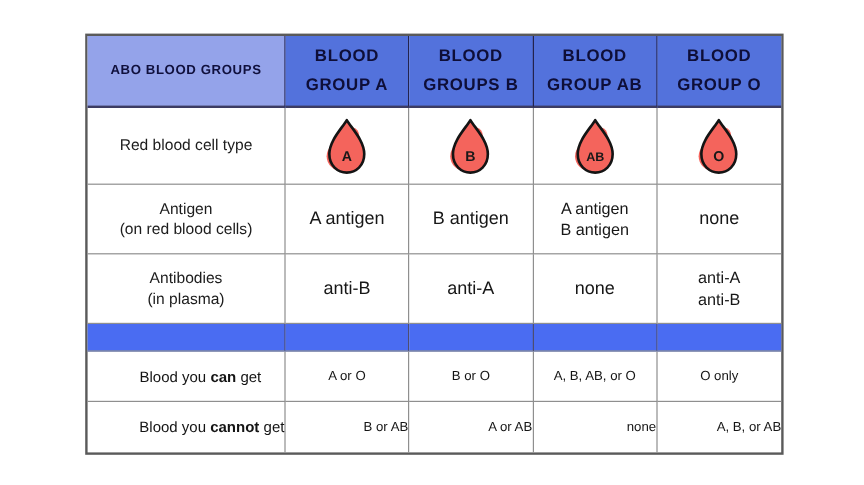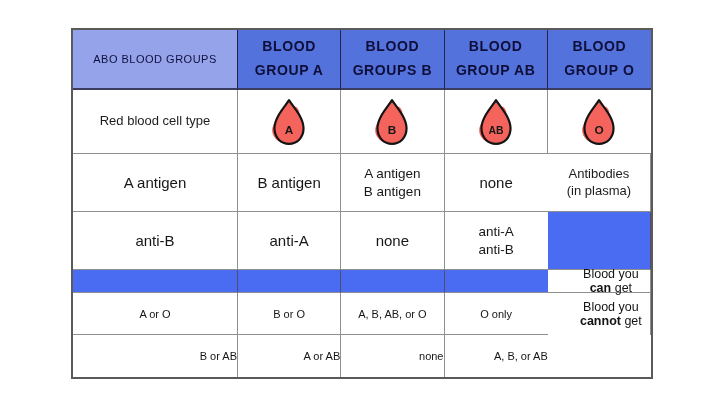--- a/index.html
+++ b/index.html
@@ -20,21 +20,21 @@
     display:flex;flex-direction:column;align-items:center;justify-content:center;
     border-right:1px solid #8f8f8f;border-bottom:1px solid #8f8f8f;
     text-align:center;box-sizing:border-box;min-width:0;min-height:0;
   }
   .cell.c5{border-right:none;}
   .cell.last-row{border-bottom:none;align-items:flex-end;}
   
   .corner{
     background:#94a3ea;
     border-right:1px solid #23234d;border-bottom:2px solid #3c3c63;
-    font-weight:400;font-size:11px;letter-spacing:.5px;color:#10103d;
+    font-weight:700;font-size:11px;letter-spacing:.5px;color:#10103d;
   }
   .colhead{
     background:#5372dc;
     border-right:1px solid #23234d;border-bottom:2px solid #3c3c63;
     font-weight:700;font-size:14px;letter-spacing:.6px;color:#0e0e38;
     line-height:1.7;
   }
   .colhead.c5{border-right:none;}
   
   .rowlabel{font-size:13px;color:#1c1c1c;line-height:1.3;}
@@ -112,20 +112,24 @@
     </div>
     <div class="cell c5">
       <svg class="drop-svg" viewBox="0 0 44 54">
         <ellipse cx="18.5" cy="36" rx="15" ry="14" fill="#f4645c"></ellipse>
         <ellipse cx="28" cy="18" rx="5.5" ry="8" fill="#f4645c"></ellipse>
         <path d="M22 3 C 27 11, 38 22, 38 34 C 38 44.5, 30.5 51, 22 51 C 13.5 51, 6 44.5, 6 34 C 6 22, 17 11, 22 3 Z" fill="#f4645c" stroke="#141414" stroke-width="2.4" stroke-linejoin="round"></path>
         <text x="22" y="40" text-anchor="middle" font-size="13">O</text>
       </svg>
     </div>
 
+    <div class="cell rowlabel">
+      <span>Antigen</span>
+      <span class="sub">(on red blood cells)</span>
+    </div>
     <div class="cell value">
       <span>A antigen</span>
     </div>
     <div class="cell value">
       <span>B antigen</span>
     </div>
     <div class="cell value twoline">
       <span>A antigen</span>
       <span>B antigen</span>
     </div>

